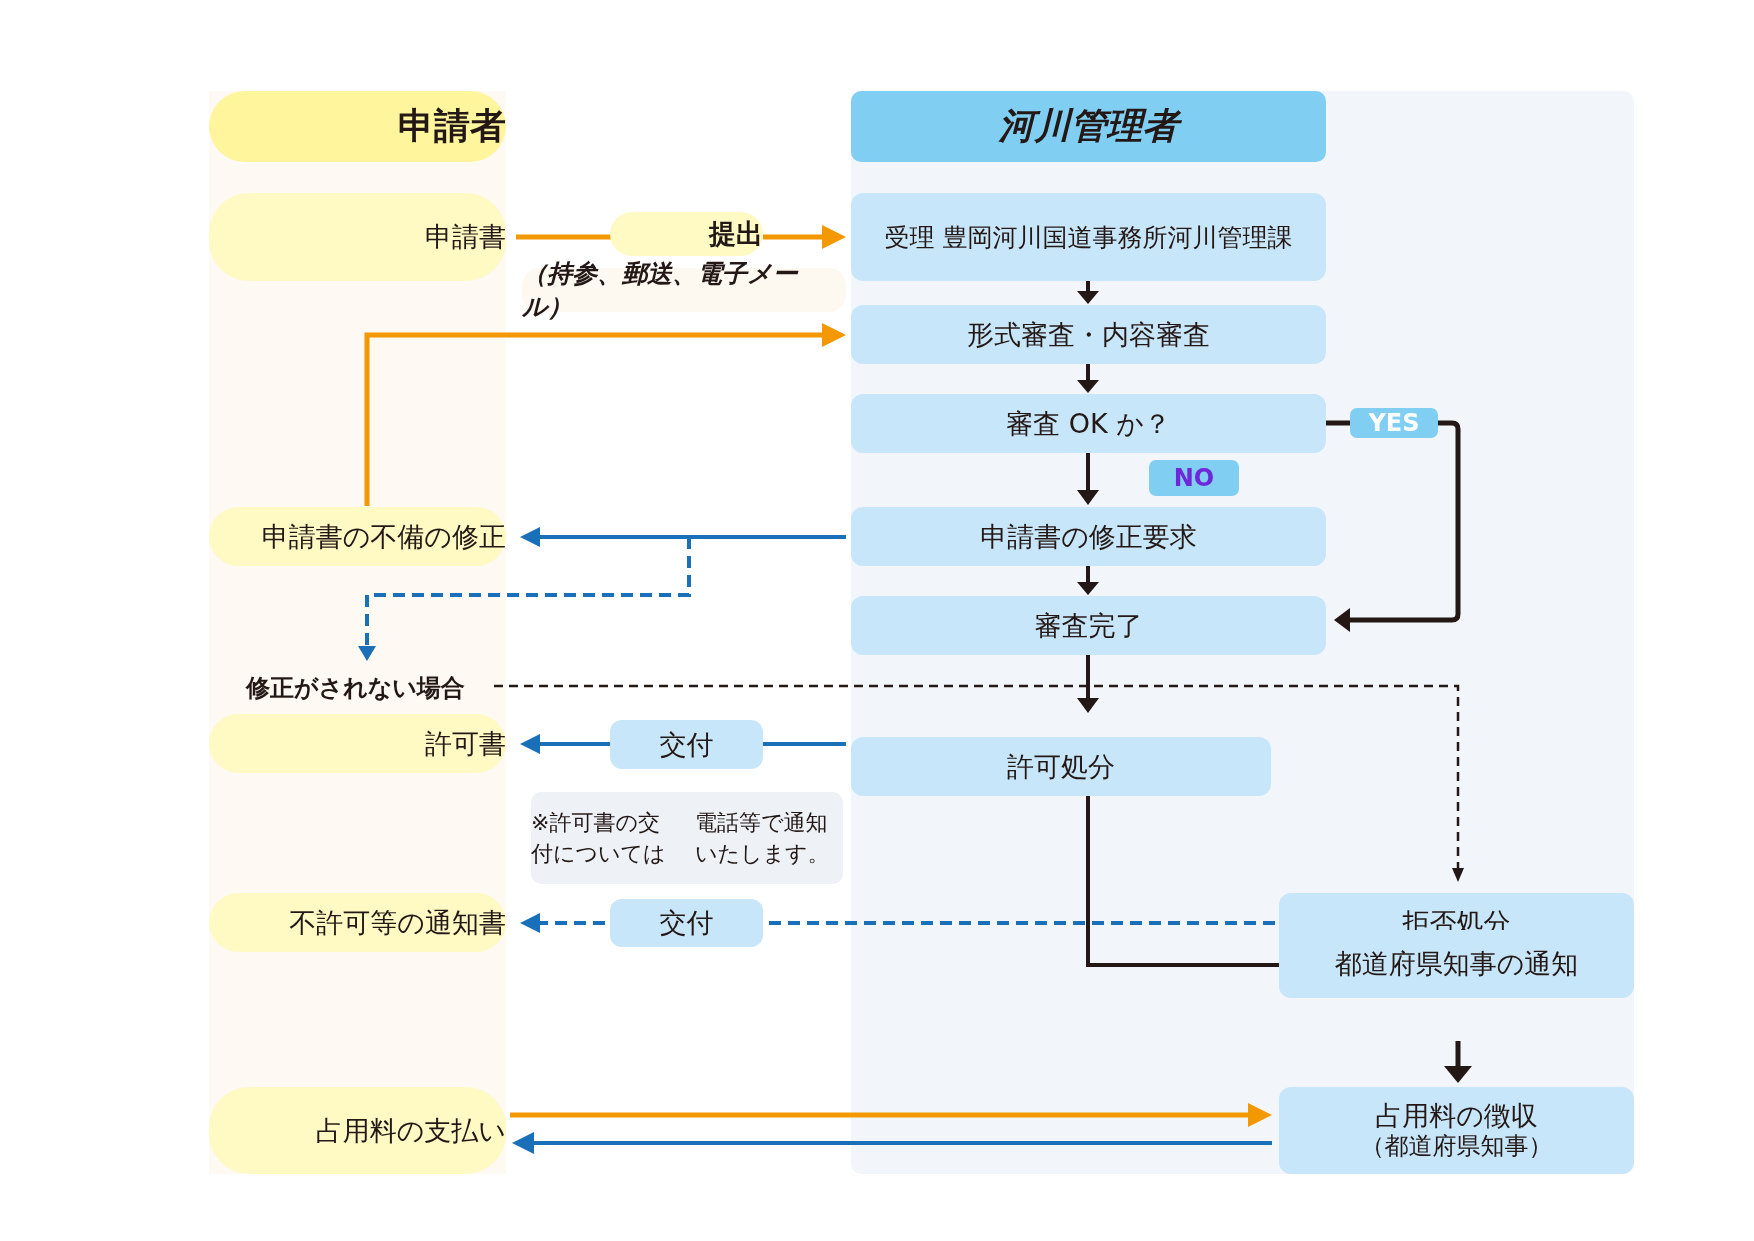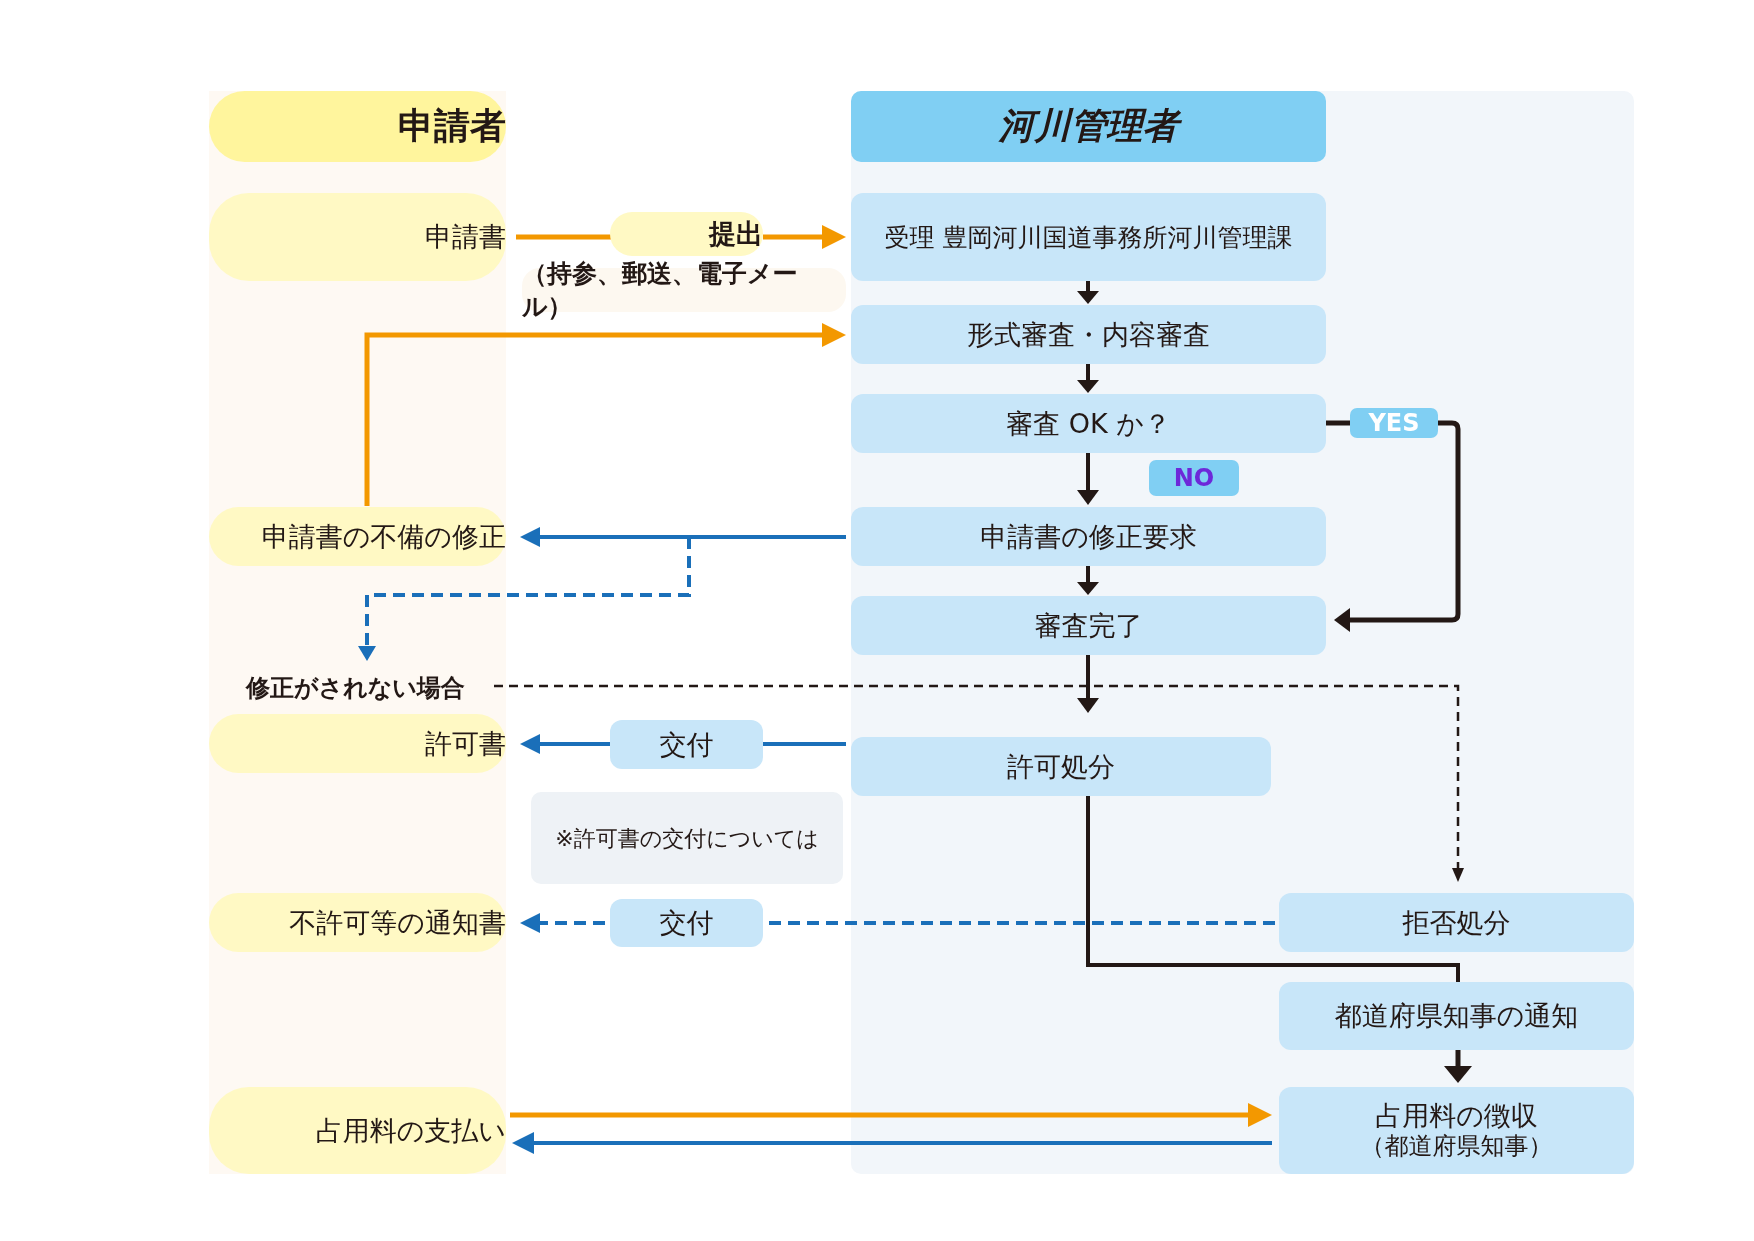--- a/index.html
+++ b/index.html
@@ -8,21 +8,21 @@
   .abs { position:absolute; box-sizing:border-box; }
   .lane-applicant { left:209px; top:91px; width:297px; height:1083px; background:#fef9f3; }
   .lane-admin { left:851px; top:91px; width:783px; height:1083px; background:#f2f6fa; border-radius:10px; }
   .pill { display:flex; align-items:center; justify-content:flex-end; text-align:center; border-radius:40px; background:#fff9c4; font-size:27px; }
   .box { display:flex; flex-direction:column; align-items:center; justify-content:center; text-align:center; border-radius:12px; background:#c8e6f9; font-size:27px; }
   .hdr-applicant { background:#fff59d; font-size:36px; font-weight:bold; }
   .hdr-admin { background:#80cff3; border-radius:10px; font-size:36px; font-weight:bold;font-style:italic; }
   .badge { display:flex; align-items:center; justify-content:center; border-radius:7px; background:#80cff3; font-weight:bold; font-size:24px; }
   .badge-yes { color:#ffffff; }
   .badge-no { color:#6d28d9; }
-  .via { display:flex; align-items:center; justify-content:center; background:#fdf8f0; border-radius:18px; font-size:25px; font-weight:bold; }
+  .via { display:flex; align-items:center; justify-content:center; background:#fdf8f0; border-radius:18px; font-size:25px; font-weight:bold;font-style:italic; }
   .note { display:flex; flex-direction:row; justify-content:center; align-items:center; background:#eef2f6; border-radius:10px; font-size:22px; line-height:31px; }
   .plain { font-size:24px; font-weight:bold; white-space:nowrap; }
   .sub { font-size:24px; }
   svg.lines { position:absolute; left:0; top:0; }
 </style>
 </head>
 <body>
 
 <div class="abs lane-applicant"></div>
 <div class="abs lane-admin"></div>
@@ -119,20 +119,21 @@
     <span>（持参、郵送、電子メール）</span>
   </div>
 <div class="abs box" style="left:610px;top:720px;width:153px;height:49px;">
     <span>交付</span>
   </div>
 <div class="abs box" style="left:610px;top:899px;width:153px;height:48px;">
     <span>交付</span>
   </div>
 <div class="abs note" style="left:531px;top:792px;width:312px;height:92px;">
   <span>※許可書の交付については</span>
+  <span style="padding-left:18px;">電話等で通知いたします。</span>
 </div>
 
 <div class="abs box" style="left:851px;top:193px;width:475px;height:88px;font-size:25px;">
     <span>受理 豊岡河川国道事務所河川管理課</span>
   </div>
 <div class="abs box" style="left:851px;top:305px;width:475px;height:59px;">
     <span>形式審査・内容審査</span>
   </div>
 <div class="abs box" style="left:851px;top:394px;width:475px;height:59px;">
     <span>審査 OK か？</span>
@@ -148,19 +149,19 @@
   </div>
 <div class="abs box" style="left:851px;top:596px;width:475px;height:59px;">
     <span>審査完了</span>
   </div>
 <div class="abs box" style="left:851px;top:714px;width:420px;height:59px;margin-top:23px;">
     <span>許可処分</span>
   </div>
 <div class="abs box" style="left:1279px;top:893px;width:355px;height:59px;">
     <span>拒否処分</span>
   </div>
-<div class="abs box" style="left:1279px;top:982px;width:355px;height:68px;">
+<div class="abs box" style="left:1279px;top:930px;width:355px;height:68px;">
     <span>都道府県知事の通知</span>
   </div>
 <div class="abs box" style="left:1279px;top:1087px;width:355px;height:87px;line-height:30px;">
   <span>占用料の徴収</span>
   <span class="sub">（都道府県知事）</span>
 </div>
 
 </body></html>

